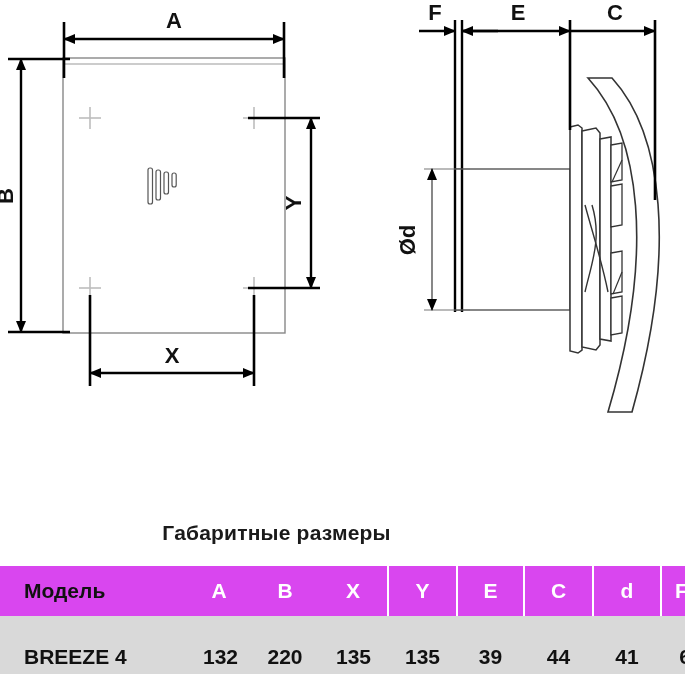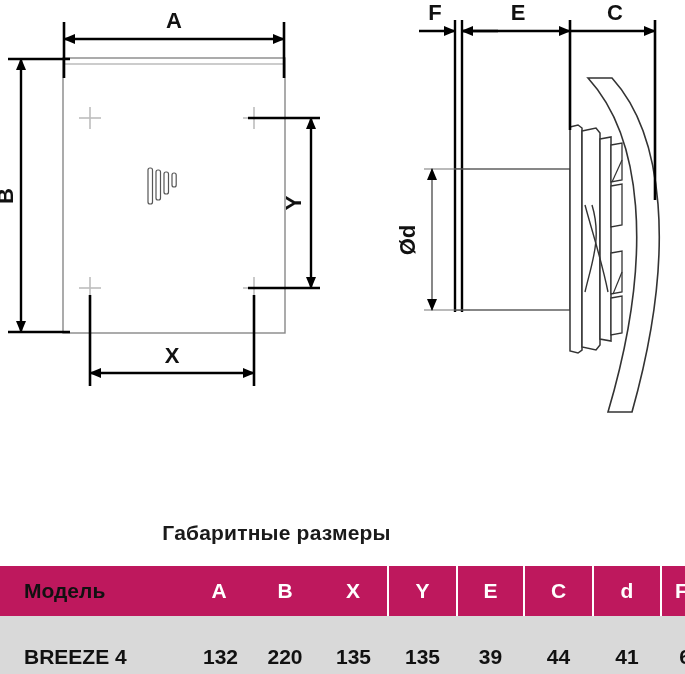--- a/index.html
+++ b/index.html
@@ -50,21 +50,21 @@
   }
 
   #dims-table {
     border-collapse: collapse;
     width: 675px;
     margin: 0;
     table-layout: fixed;
   }
 
   #dims-table thead th {
-    background: #be185d;
+    background: #d946ef;
     color: #ffffff;
     font-family: "Liberation Sans", sans-serif;
     font-weight: bold;
     font-size: 21px;
     height: 50px;
     padding: 0;
     text-align: center;
     vertical-align: middle;
     border: none;
   }

